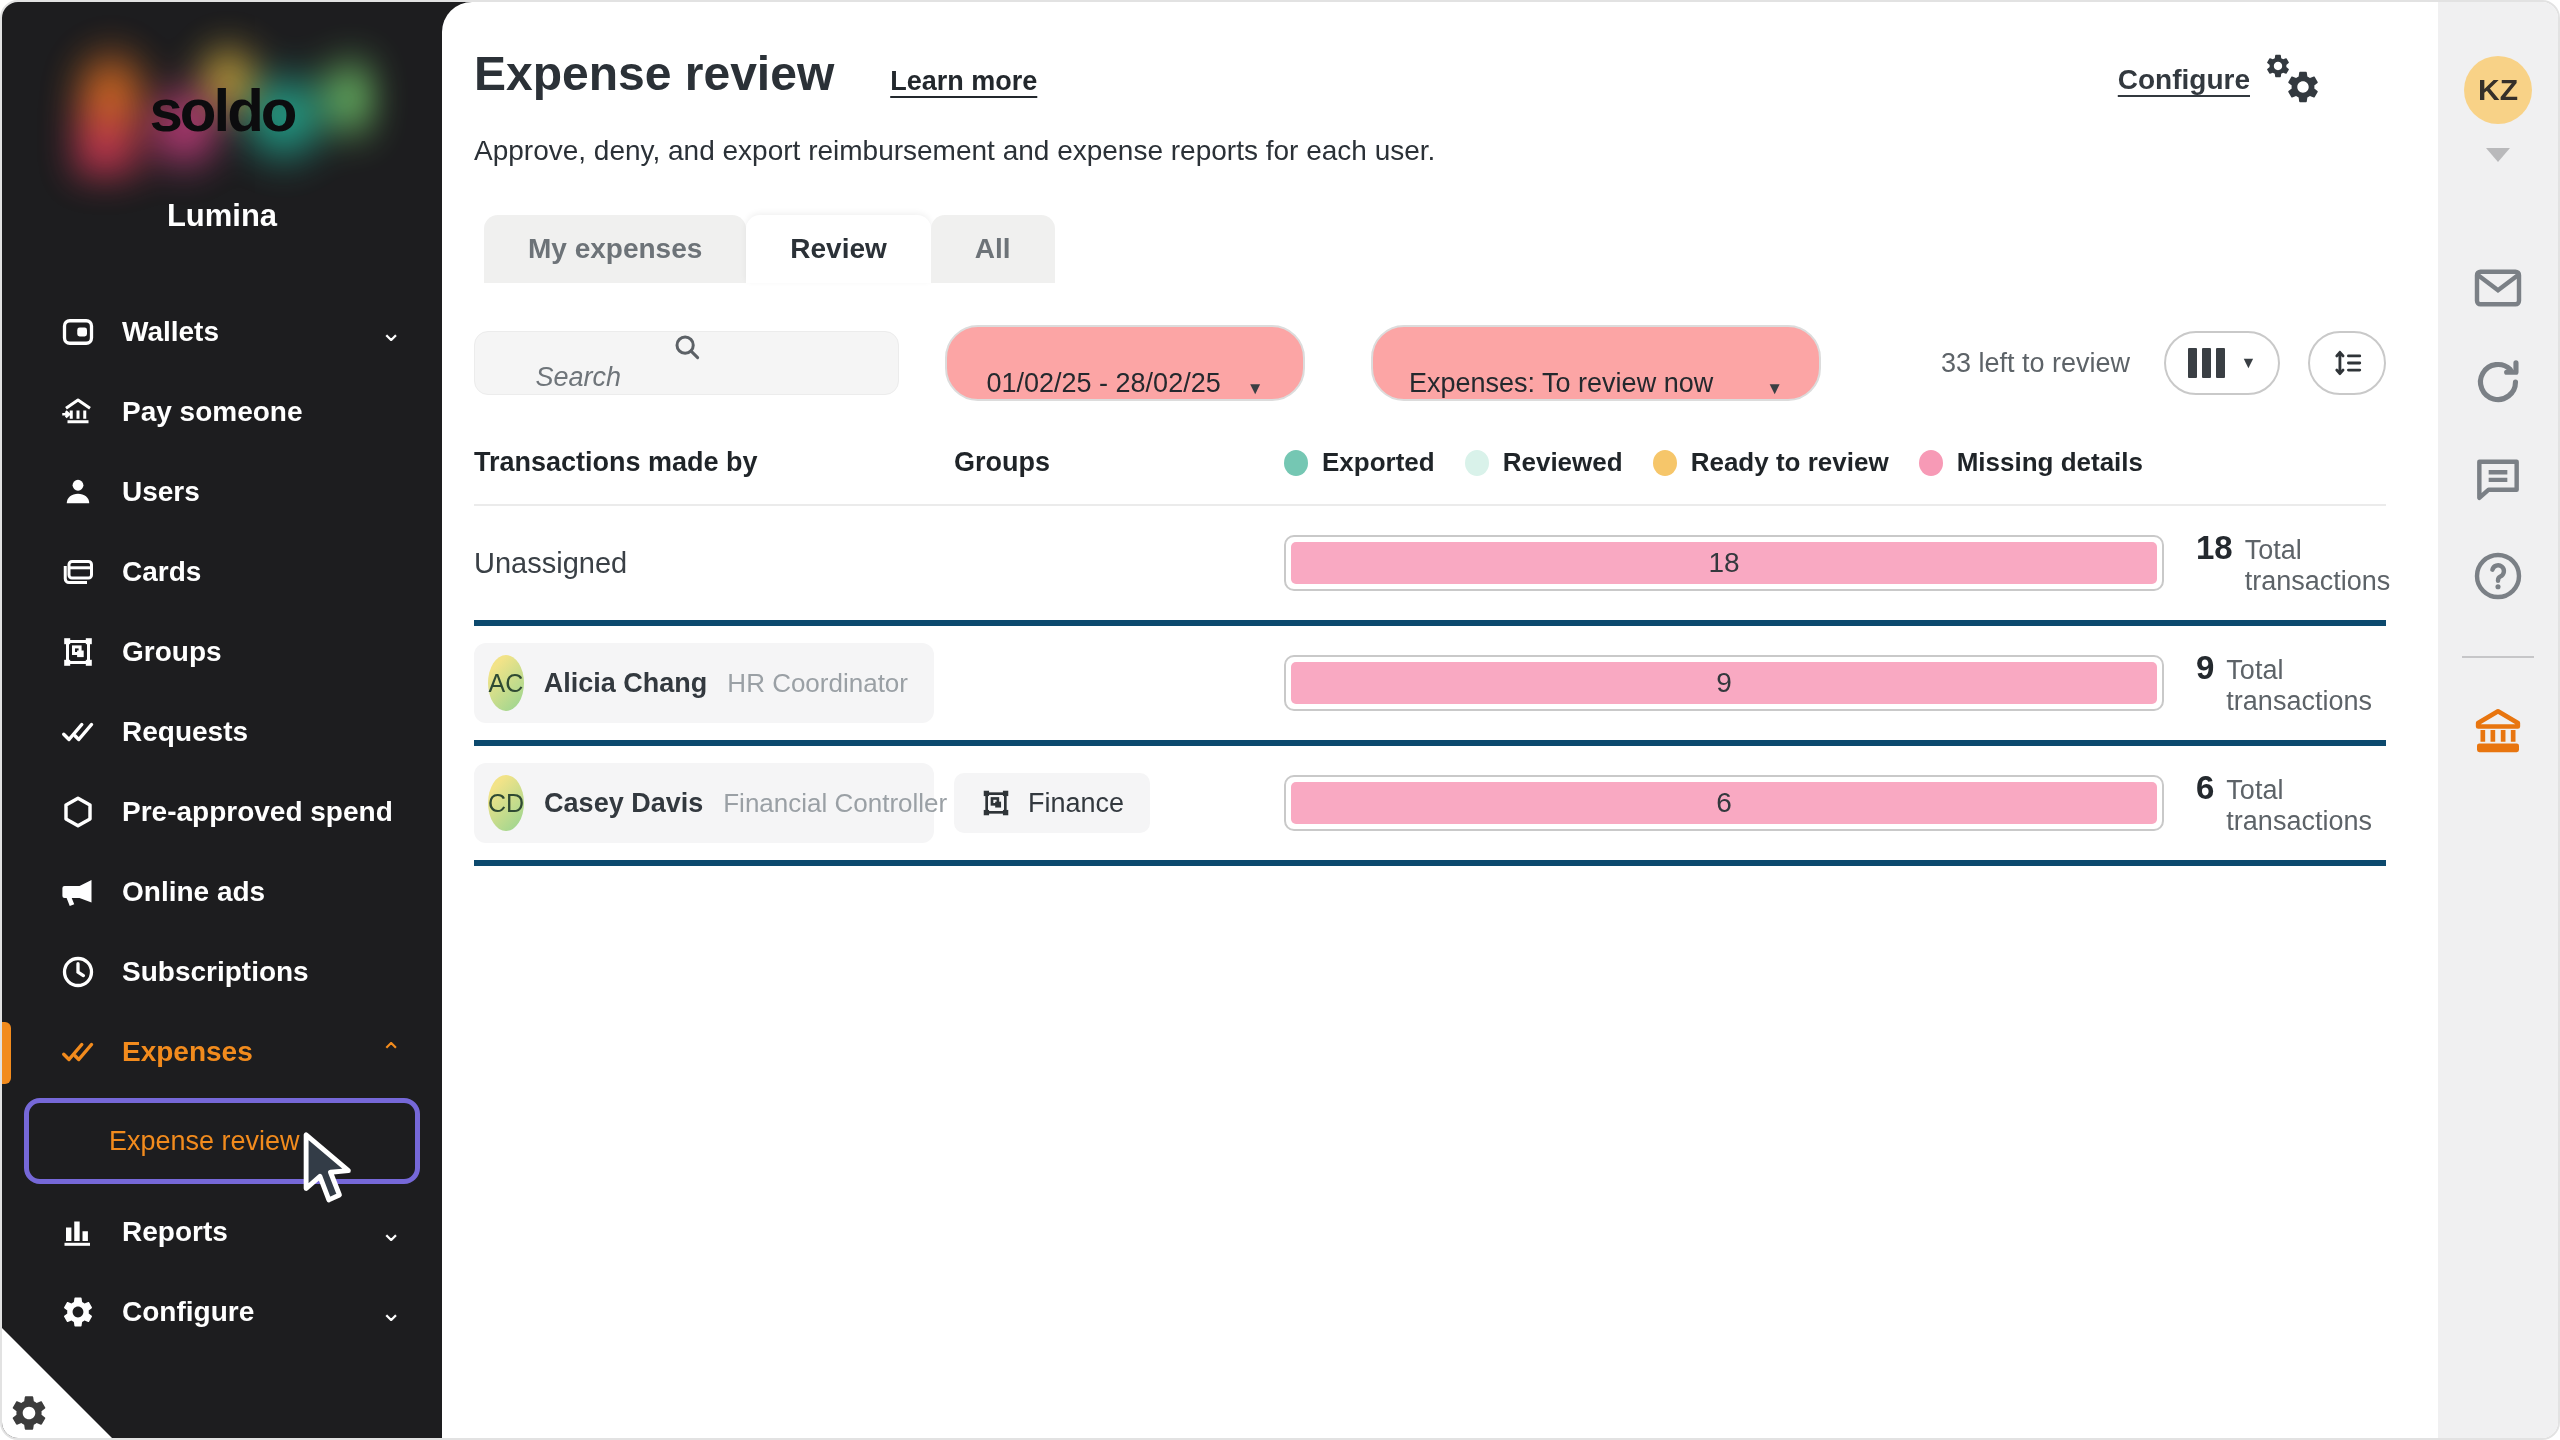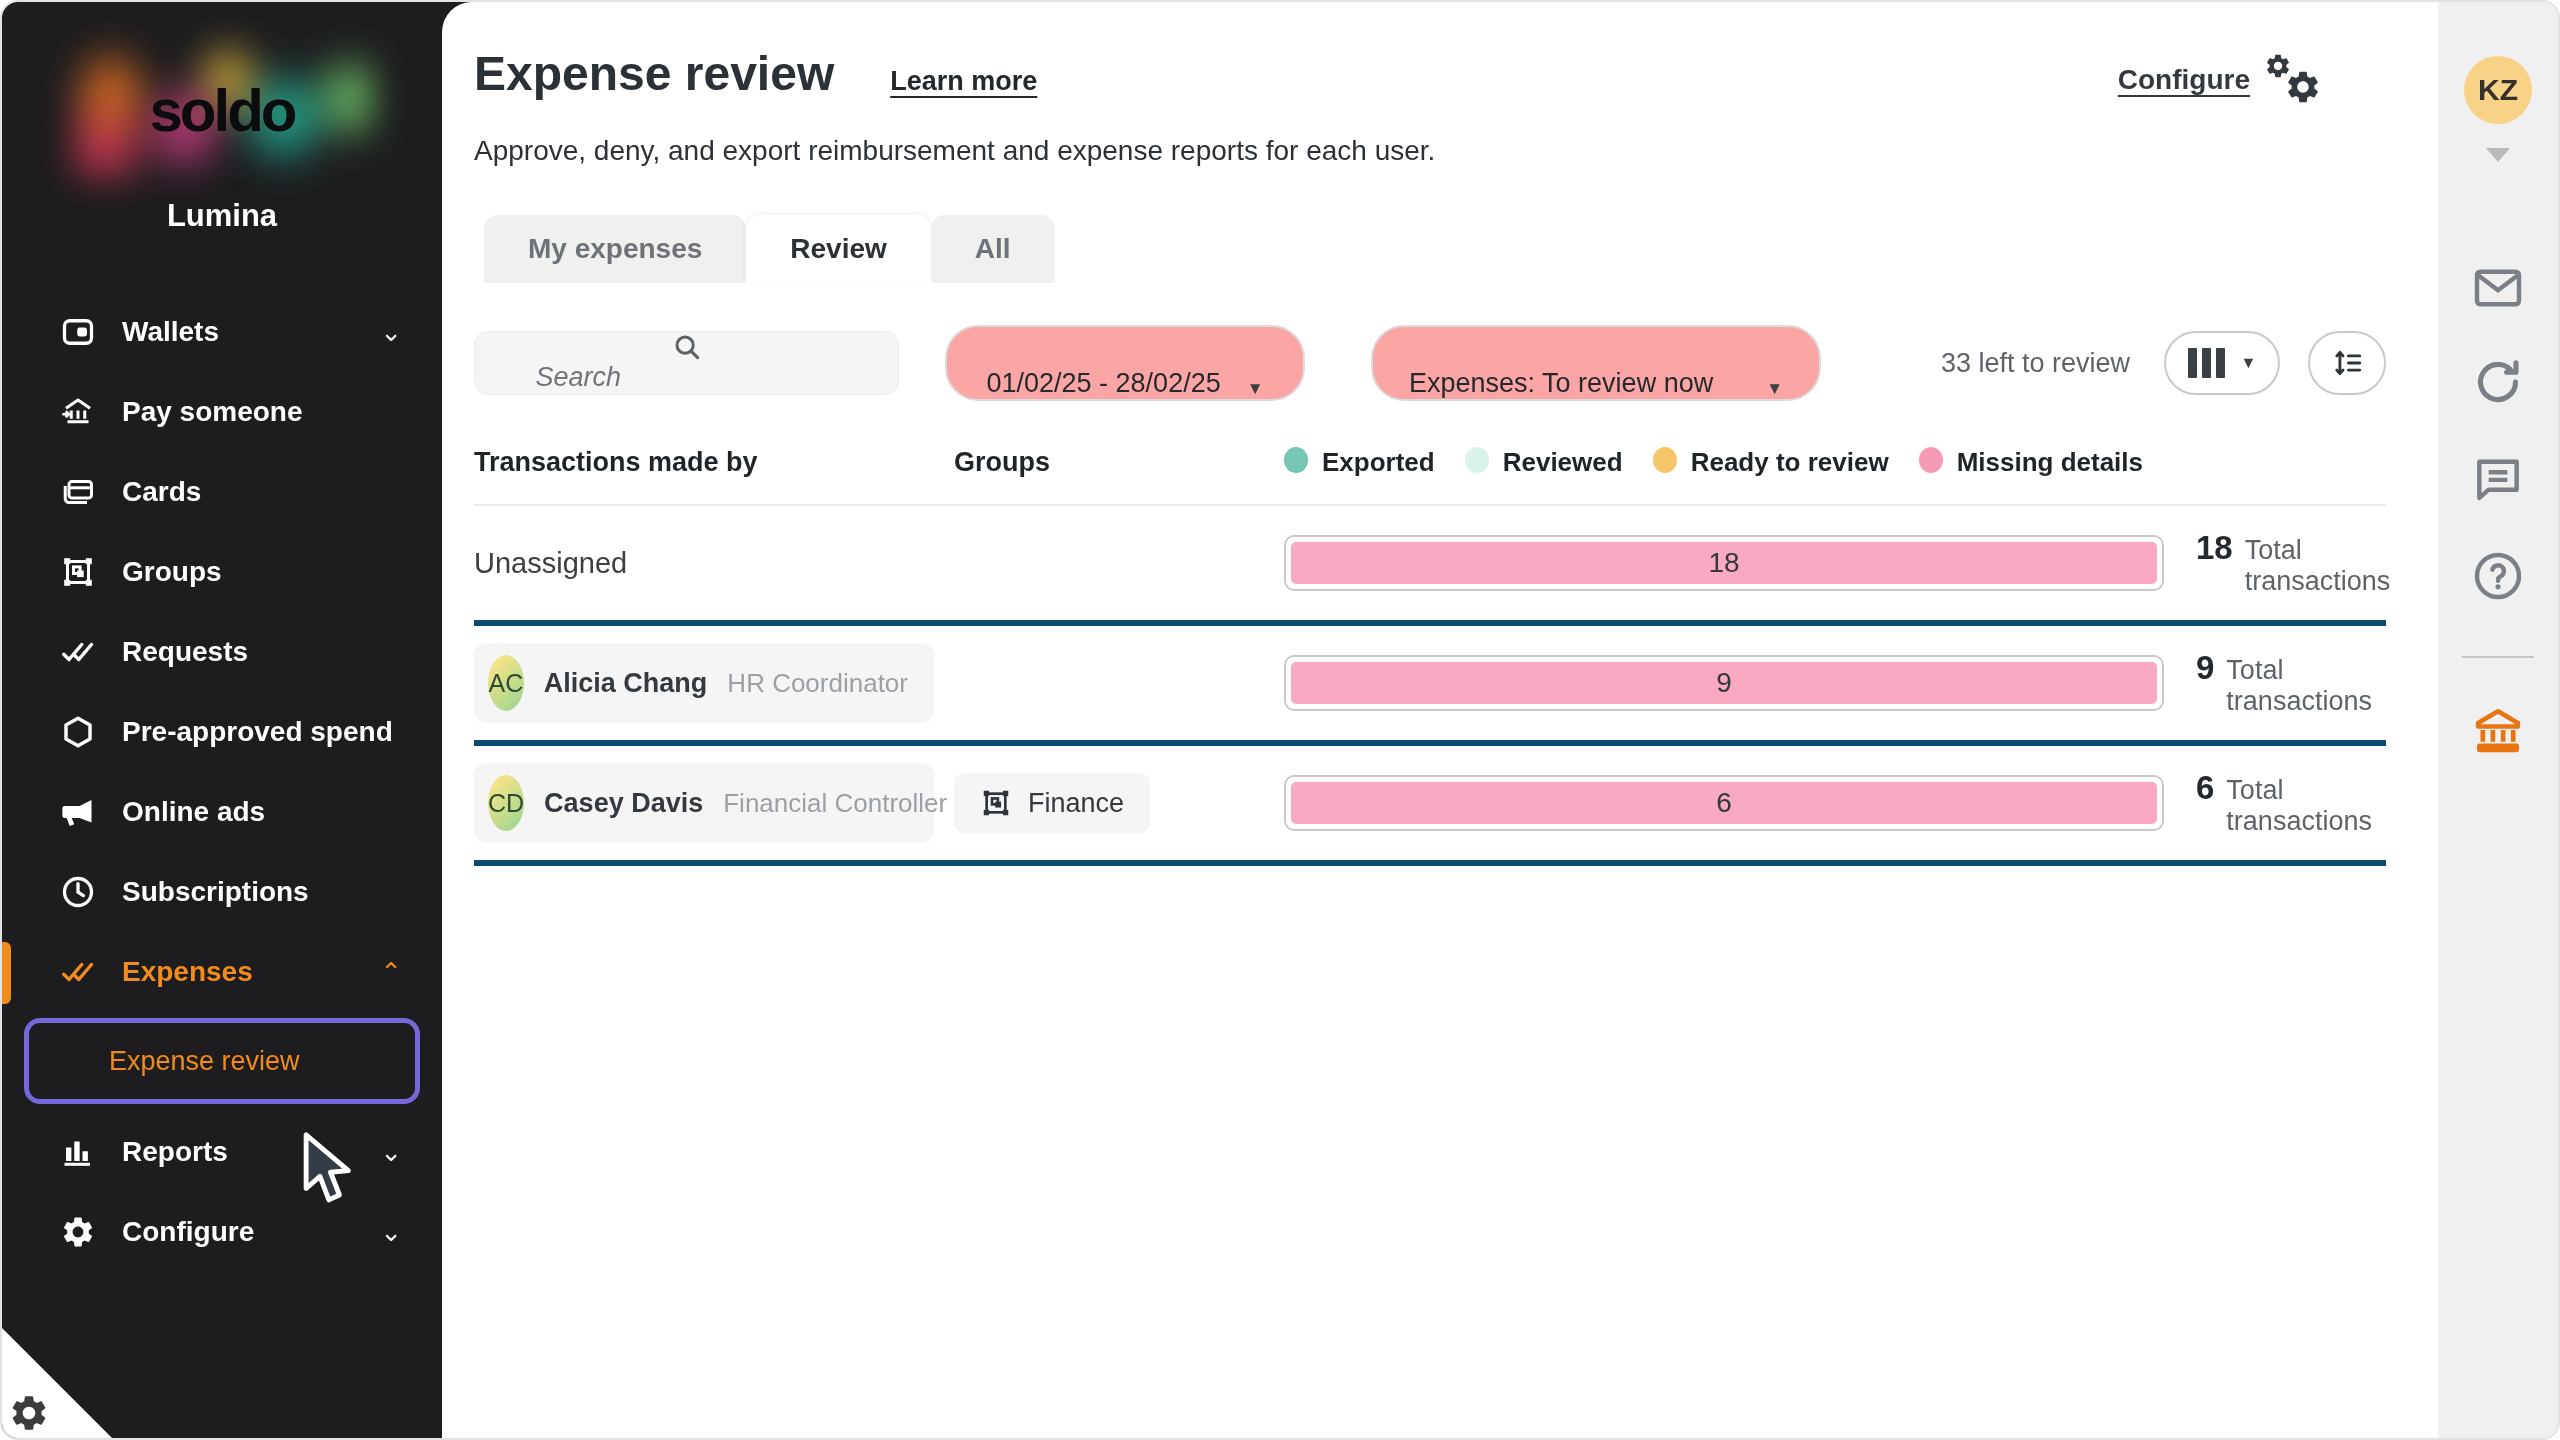--- a/index.html
+++ b/index.html
@@ -62,21 +62,21 @@
   .btn-cols .bars { display:flex; gap:5px; }
   .btn-cols .bars i { width:9px; height:30px; background:#3a3f44; border-radius:1px; }
   .btn-cols .caret { font-size:16px; color:#3a3f44; }
   .btn-sort { margin-left:28px; width:78px; height:64px; border:2px solid #c9c9c9; border-radius:32px; background:#fff; display:flex; align-items:center; justify-content:center; cursor:pointer; }
   .btn-sort svg { width:34px; height:34px; color:#2f3438; }
 
   .grid-row { display:grid; grid-template-columns:480px 330px 890px 1fr; align-items:center; }
   .thead { margin-top:46px; padding-bottom:26px; }
   .th { font-size:27px; font-weight:700; color:#1f2428; }
   .legend { grid-column:3 / 5; display:flex; align-items:center; gap:30px; }
-  .legend .item { display:flex; gap:14px; }
+  .legend .item { display:flex; align-items:center; gap:14px; }
   .legend .dot { width:24px; height:26px; border-radius:50%; }
   .legend .item span.t { font-size:26px; font-weight:700; color:#1f2428; }
   .dot.exported { background:#75c7b3; }
   .dot.reviewed { background:#d9f2ea; }
   .dot.ready { background:#f6c66a; }
   .dot.missing { background:#f79ab6; }
 
   .rows { border-top:2px solid #ebebeb; }
   .trow { height:120px; border-bottom:6px solid #0c4a6e; }
   .plain-name { font-size:29px; color:#3a4046; }
@@ -133,20 +133,29 @@
           <svg viewBox="0 0 24 24" width="36" height="36" fill="none" stroke="currentColor" stroke-width="2">
               <path d="M4 9.5 12 4l8 5.5" stroke-linejoin="round"></path>
               <path d="M7.5 11v5.5M12 11v5.5M16.5 11v5.5M5 18.5h14"></path>
               <path d="M1.5 13.5h4M3.8 11.5l2.2 2-2.2 2" stroke-width="1.8"></path>
             </svg>
         </span>
         <span class="lbl">Pay someone</span>
       </div>
       <div class="menu-item">
         <span class="mi">
+          <svg viewBox="0 0 24 24" width="36" height="36" fill="currentColor">
+              <circle cx="12" cy="7.5" r="3.6"></circle>
+              <path d="M4.5 19.5c0-4 3.4-6.4 7.5-6.4s7.5 2.4 7.5 6.4z"></path>
+            </svg>
+        </span>
+        <span class="lbl">Users</span>
+      </div>
+      <div class="menu-item">
+        <span class="mi">
           <svg viewBox="0 0 24 24" width="36" height="36" fill="none" stroke="currentColor" stroke-width="2">
               <rect x="6" y="5" width="15" height="11" rx="2"></rect>
               <path d="M6 9.2h15"></path>
               <path d="M3.5 8v8.5A2.5 2.5 0 0 0 6 19h12"></path>
             </svg>
         </span>
         <span class="lbl">Cards</span>
       </div>
       <div class="menu-item">
         <span class="mi">

